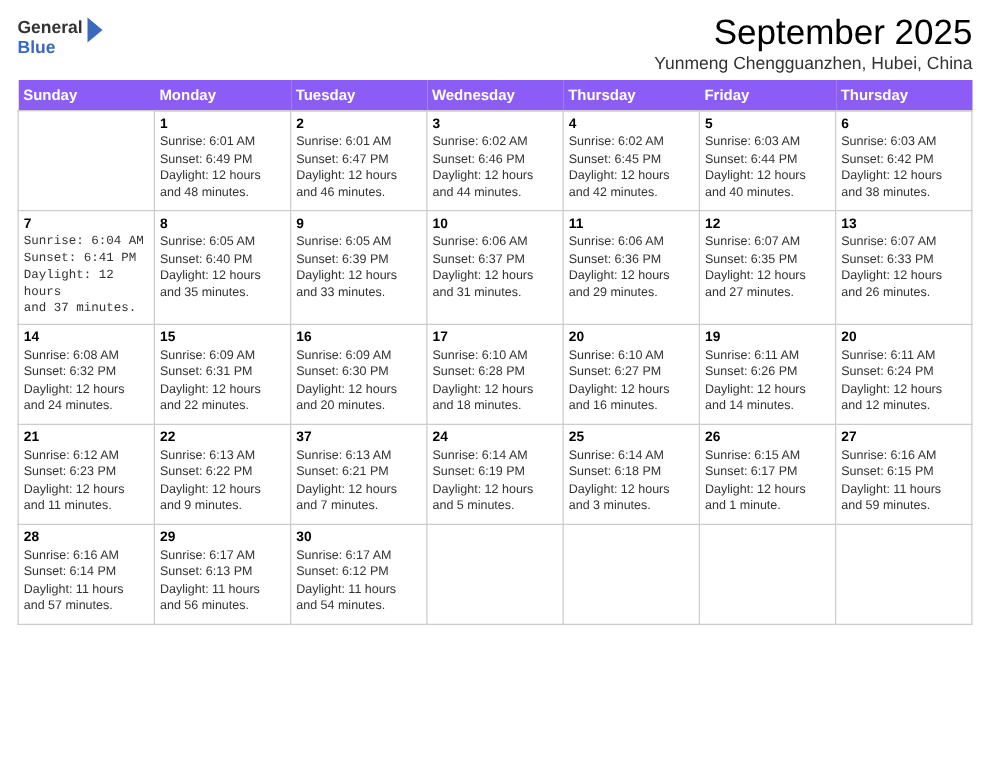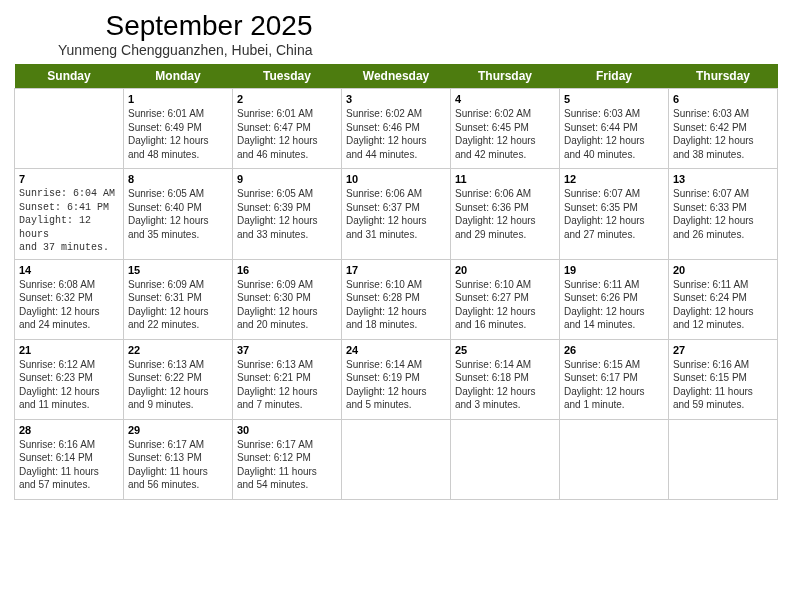--- a/index.html
+++ b/index.html
@@ -39,24 +39,24 @@
       font-weight: normal;
       color: #333;
       margin-left: 44px;
     }
     table {
       width: 100%;
       border-collapse: collapse;
       font-size: 10px;
     }
     thead tr th {
-      background-color: #4d7c0f;
+      background-color: #8b5cf6;
       color: #fff;
       padding: 5px 4px;
-      text-align: center;
+      text-align: left;
       font-size: 12px;
       font-weight: bold;
     }
     tbody tr td {
       border: 1px solid #ccc;
       vertical-align: top;
       padding: 4px 4px;
       width: 14.28%;
       min-height: 70px;
       height: 80px;
@@ -75,20 +75,27 @@
     .empty-cell {
       background: #fff;
     }
     thead tr th:first-child { border-radius: 0; }
   </style>
 </head>
 <body>
 
 <div class="page">
   <div class="header">
+    <div class="logo">
+    <svg width="70" height="38" viewBox="0 0 70 38">
+      <text x="0" y="16" font-size="14" font-weight="bold" font-family="Arial" fill="#333">General</text>
+      <text x="0" y="32" font-size="14" font-weight="bold" font-family="Arial" fill="#3a6abf">Blue</text>
+      <polygon points="56,4 68,14 56,24" fill="#3a6abf"></polygon>
+    </svg>
+  </div>
     <div class="title-block">
       <h1>September 2025</h1>
       <h2>Yunmeng Chengguanzhen, Hubei, China</h2>
     </div>
   </div>
 
   <table>
     <thead>
       <tr>
       <th>Sunday</th>

